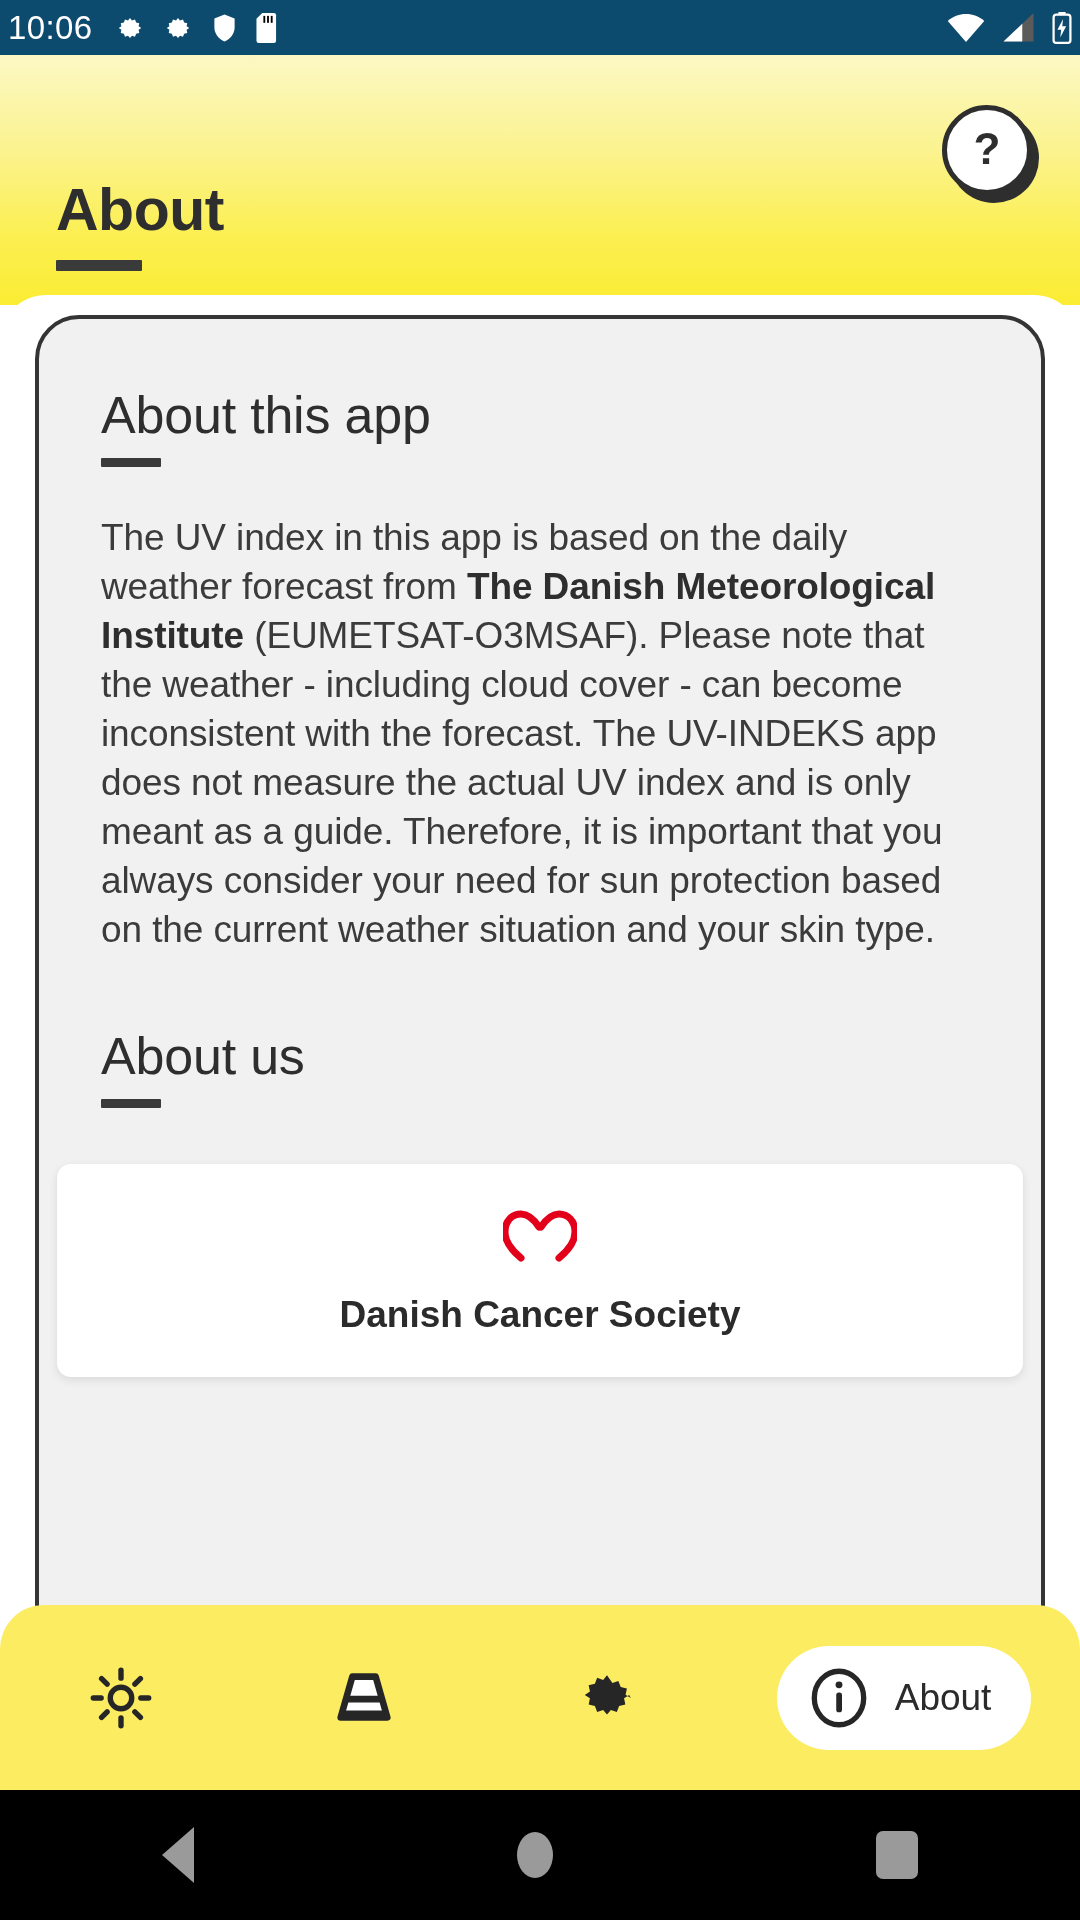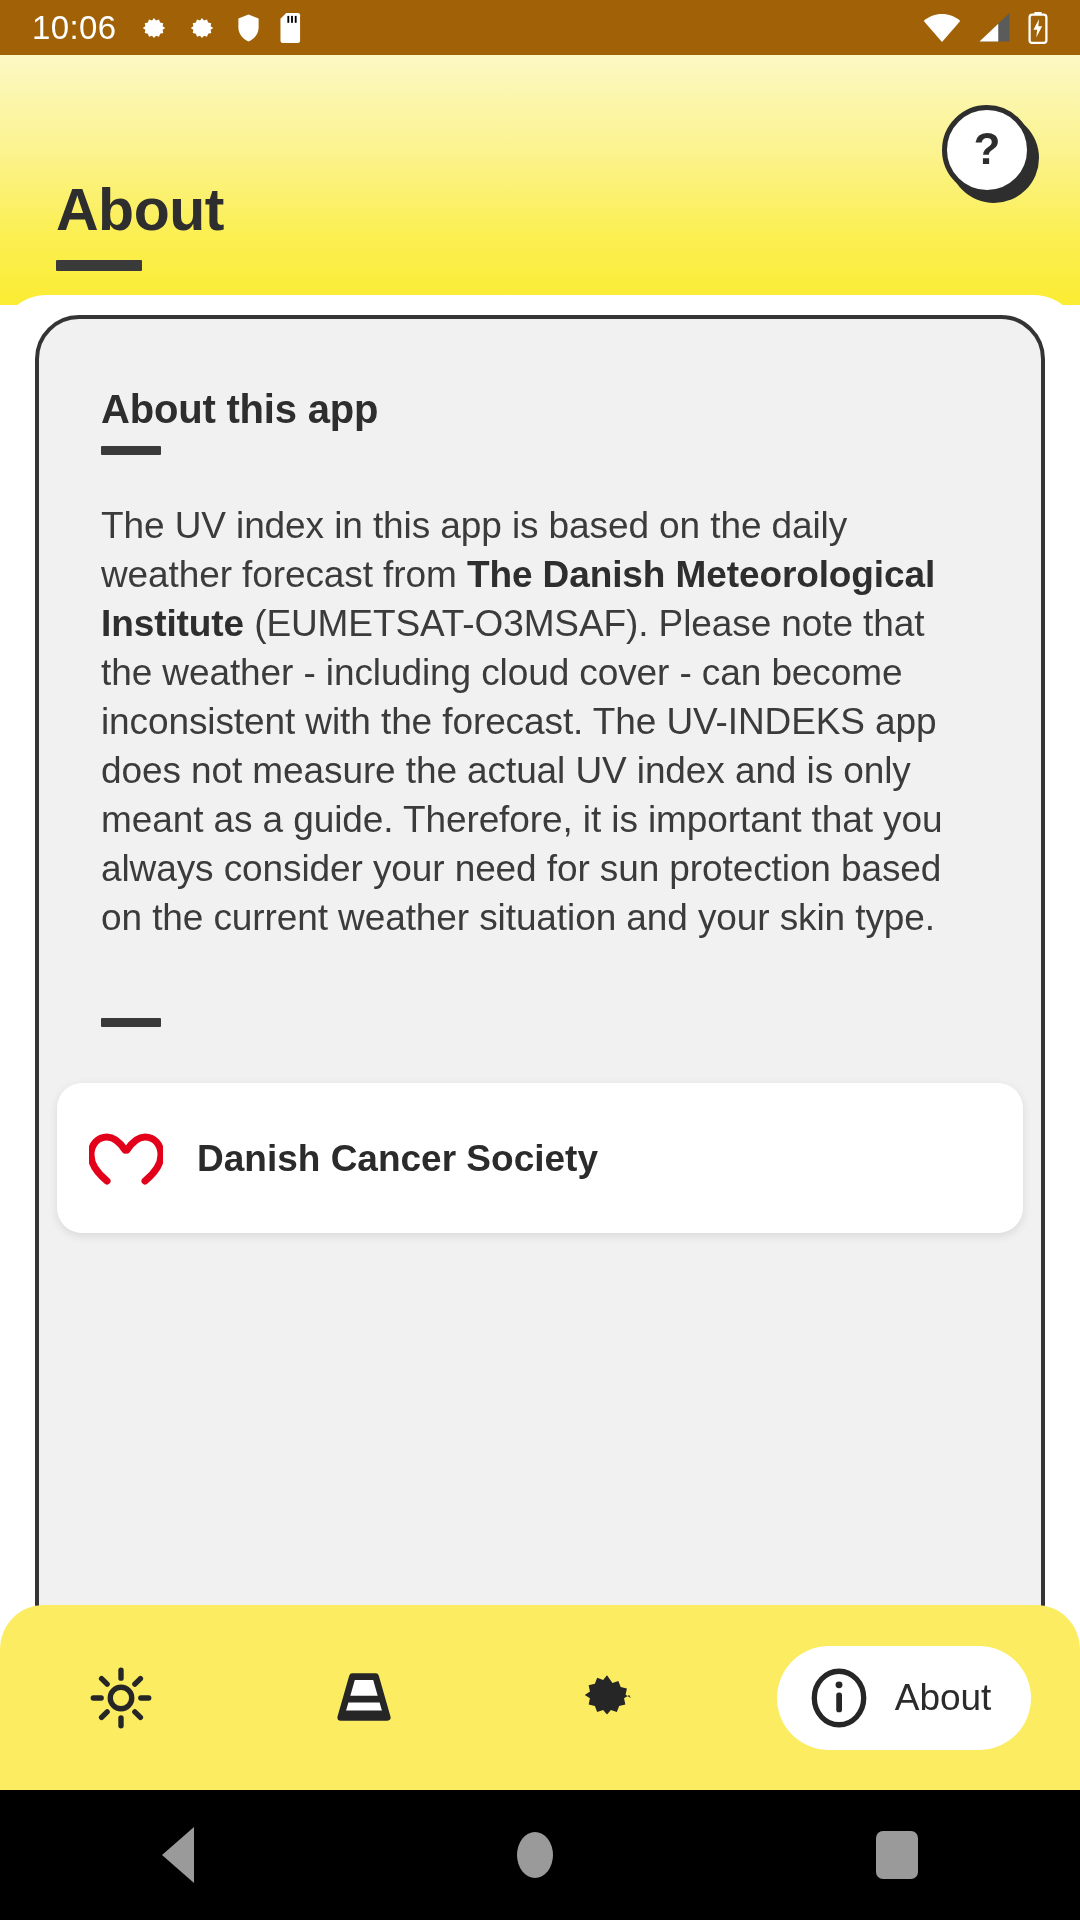--- a/index.html
+++ b/index.html
@@ -15,23 +15,23 @@
     position:relative;
     width:1080px; height:1920px;
     background:#ffffff;
     overflow:hidden;
   }
 
   
   #status-bar {
     position:absolute; top:0; left:0;
     width:1080px; height:55px;
-    background:#a16207;
+    background:#0c4a6e;
     display:flex; align-items:center;
-    padding:0 32px;
+    padding:0 8px;
     z-index:40;
     justify-content:flex-end;
   }
   #status-clock {
     color:#fff;
     font-size:33px;
     font-weight:400;
     letter-spacing:0.4px;
     line-height:1;
     margin-right:22px;
@@ -106,22 +106,22 @@
     background:#f1f1f1;
     border:4px solid #343434;
     border-radius:44px;
     padding:70px 0 0 0;
     overflow:hidden;
   }
 
   .card-inner { padding:0 62px; }
 
   .section-heading {
-    font-size:40px;
-    font-weight:700;
+    font-size:52px;
+    font-weight:400;
     color:#2e2e2e;
     line-height:1;
     letter-spacing:-0.2px;
   }
   .heading-underline {
     width:60px; height:9px;
     background:#3a3a3a;
     margin-top:17px;
     border-radius:1px;
   }
@@ -135,25 +135,26 @@
     letter-spacing:-0.1px;
   }
   #about-app-body b { font-weight:700; color:#2e2e2e; }
 
   #about-us-block { margin-top:76px; }
 
   
   #org-card {
     margin:56px 18px 0 18px;
     background:#ffffff;
-    border-radius:25px;
+    border-radius:14px;
     box-shadow:0 3px 10px rgba(0,0,0,0.10);
-    padding:44px 32px;
+    padding:44px 40px;
     display:flex; align-items:center; gap:34px;
     min-height:150px;
+    flex-direction:column;
   }
   #org-logo { width:74px; height:54px; flex:0 0 auto; }
   #org-name {
     font-size:37px; font-weight:700; color:#2b2b2b; line-height:1;
   }
 
   
   #bottom-nav {
     position:absolute;
     left:0; bottom:130px;
@@ -269,20 +270,21 @@
       <div class="card-inner">
         <div class="section-heading">About this app</div>
         <div class="heading-underline"></div>
 
         <p id="about-app-body">
           <span>The UV index in this app is based on the daily weather forecast from </span><b>The Danish Meteorological Institute</b><span> (EUMETSAT-O3MSAF). Please note that the weather - including cloud cover - can become inconsistent with the forecast. The UV-INDEKS app does not measure the actual UV index and is only meant as a guide. Therefore, it is important that you always consider your need for sun protection based on the current weather situation and your skin type.</span>
         </p>
       </div>
 
       <div class="card-inner" id="about-us-block">
+        <div class="section-heading">About us</div>
         <div class="heading-underline"></div>
       </div>
 
       <div id="org-card">
         <svg id="org-logo" viewBox="0 0 74 54">
           <path d="M18 50C7 41 2 33 2 24 2 13 9 6 18 6c7 0 12 4 18 13" fill="none" stroke="#E3001B" stroke-width="7" stroke-linecap="round"></path>
           <path d="M56 50c11-9 16-17 16-26 0-11-7-18-16-18-7 0-12 4-18 13" fill="none" stroke="#E3001B" stroke-width="7" stroke-linecap="round"></path>
         </svg>
         <span id="org-name">Danish Cancer Society</span>
       </div>

